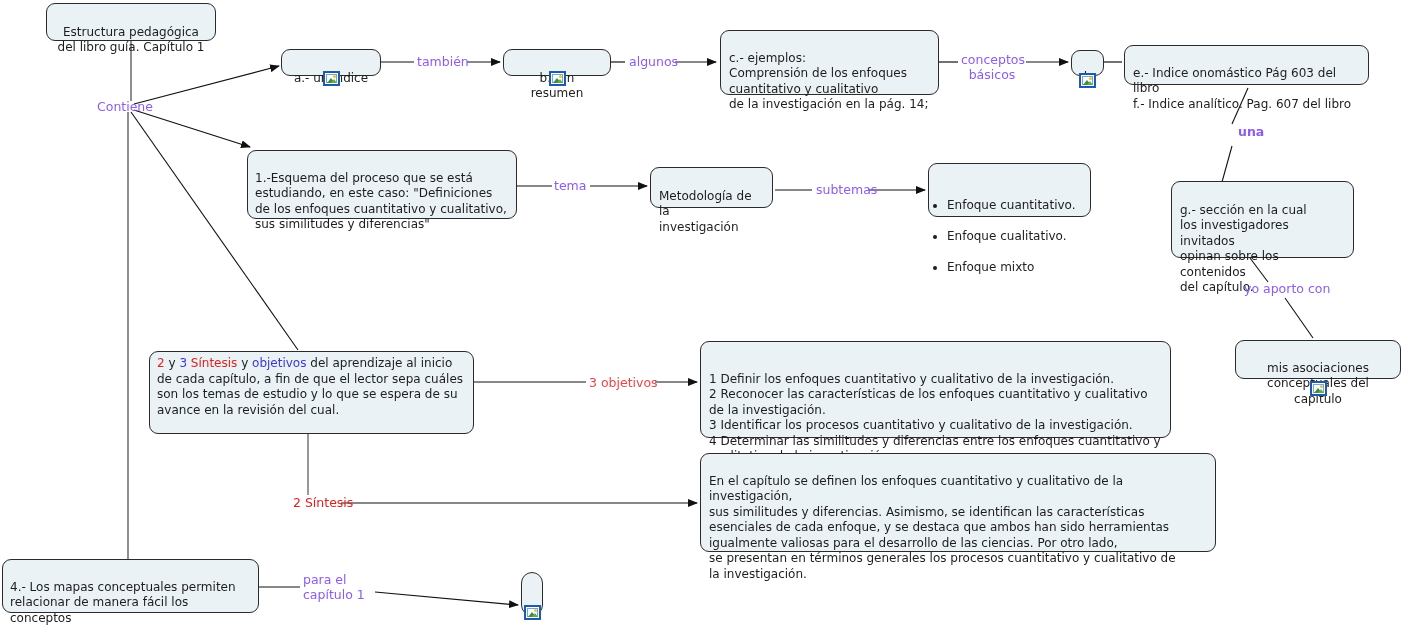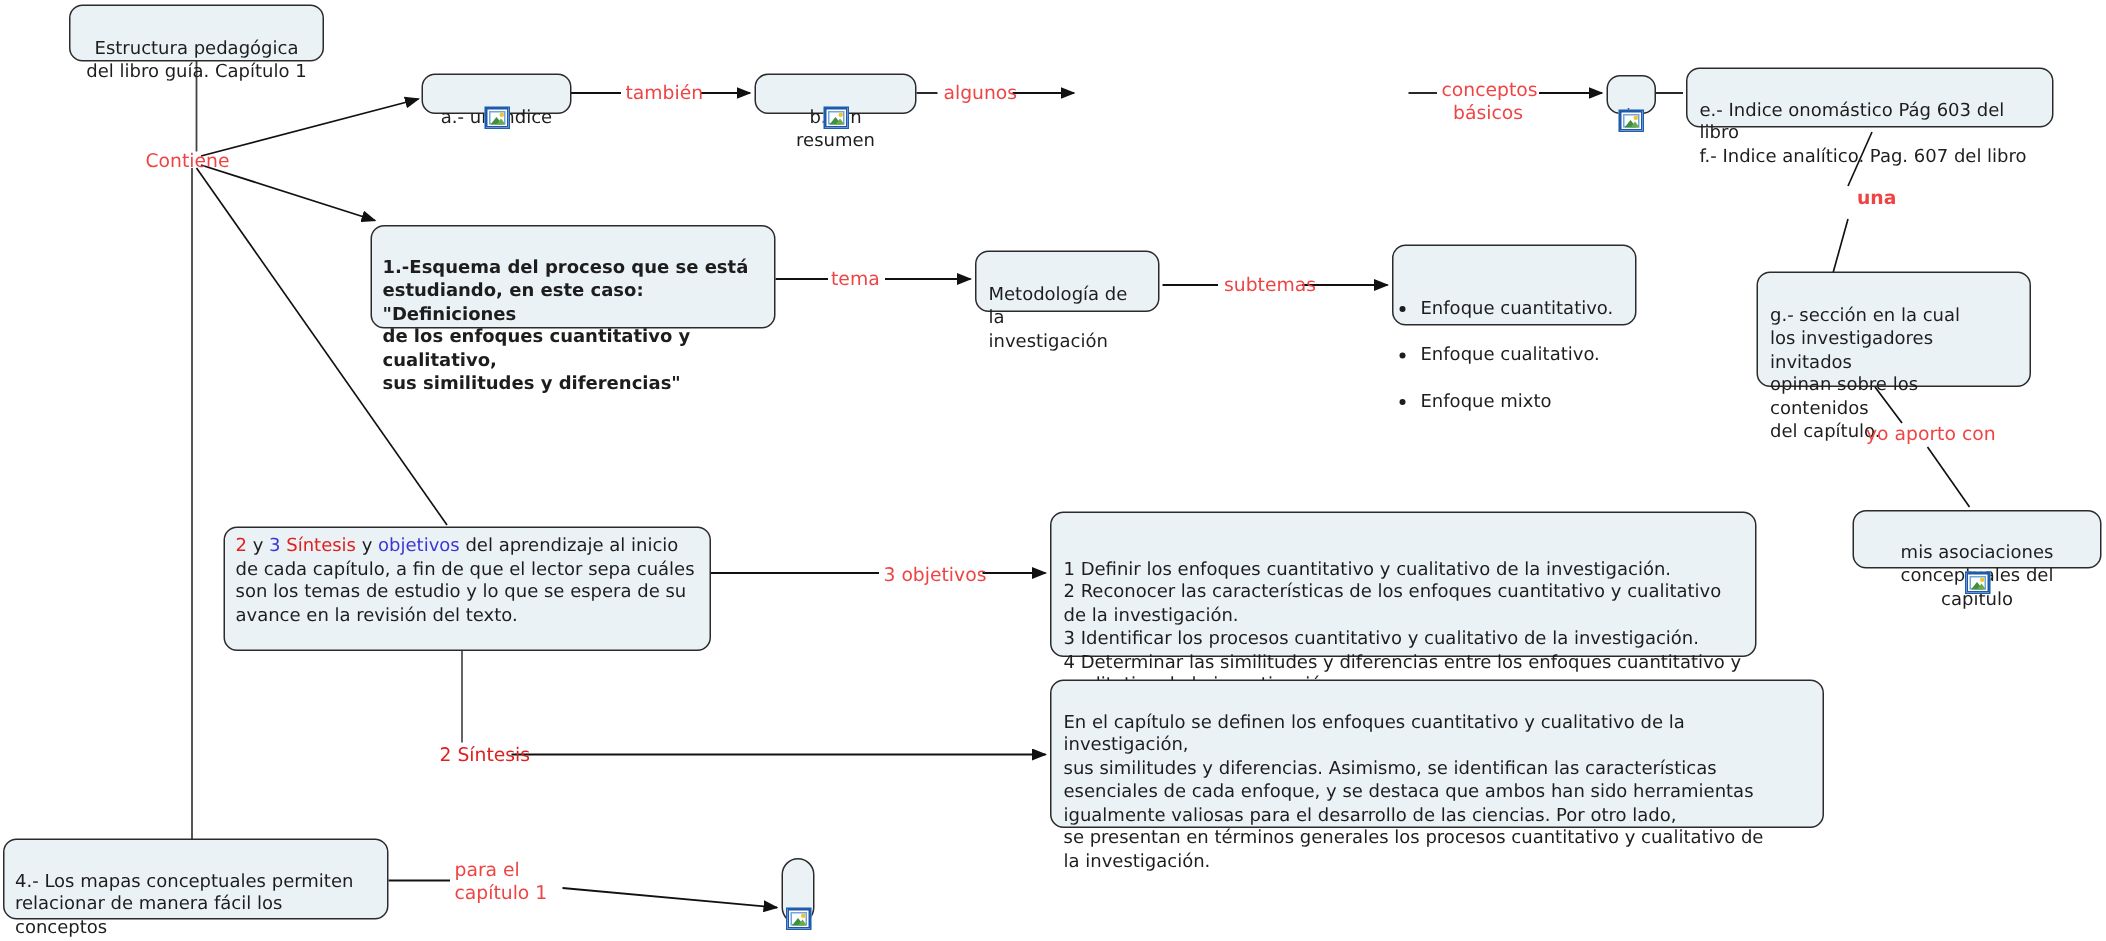--- a/index.html
+++ b/index.html
@@ -4,21 +4,21 @@
 <style>
   html,body{margin:0;padding:0;background:#ffffff;}
   body{width:1404px;height:627px;position:relative;overflow:hidden;
        font-family:"DejaVu Sans","Liberation Sans",sans-serif;color:#1a1a1a;}
   #canvas{position:absolute;left:0;top:0;width:1404px;height:627px;}
   svg.edges{position:absolute;left:0;top:0;width:1404px;height:627px;overflow:visible;}
   .node{position:absolute;box-sizing:border-box;background:#eaf2f5;border:1px solid #2b2b2b;
         border-radius:9px;padding:5px 8px;font-size:12px;line-height:15.5px;color:#1d1d1d;
         white-space:pre-line;}
   .node.center{text-align:center;}
-  .lbl{position:absolute;font-size:12.5px;line-height:15px;color:#ef4444;white-space:pre-line;}
+  .lbl{position:absolute;font-size:12.5px;line-height:15px;color:#8b5cf6;white-space:pre-line;}
   .lbl.red{color:#e02020;}
   .lbl.blue{color:#ef4444;}
   .ico{position:absolute;width:15px;height:13px;border:1px solid #2255aa;
        background:#ffffff;box-sizing:border-box;overflow:hidden;}
   .ico .fr{position:absolute;left:1px;top:1px;right:1px;bottom:1px;border:1px solid #6fa8dc;box-sizing:border-box;background:#fdfdfd;}
   .ico .sun{position:absolute;right:2px;top:1.5px;width:3.5px;height:3.5px;border-radius:50%;background:#f2c431;}
   .ico .mt{position:absolute;left:1.5px;bottom:1.5px;width:0;height:0;
            border-left:4px solid transparent;border-right:4px solid transparent;border-bottom:5px solid #3f8f3f;}
   .ico .mt2{position:absolute;left:6px;bottom:1.5px;width:0;height:0;
            border-left:3px solid transparent;border-right:3px solid transparent;border-bottom:4px solid #67ab4e;}
@@ -112,20 +112,26 @@
     <div class="ico" style="left:0;top:0;">
         <div class="fr"></div>
         <div class="sun"></div>
         <div class="mt"></div>
         <div class="mt2"></div>
       </div>
   </div>
 
   <div class="lbl" style="left:629px;top:54px;">algunos</div>
 
+  <div class="node" style="left:720px;top:30px;width:219px;height:65px;padding:4px 8px;">
+    <span>c.- ejemplos:
+Comprensión de los enfoques
+cuantitativo y cualitativo
+de la investigación en la pág. 14;</span>
+  </div>
 
   <div class="lbl center" style="left:961px;top:52px;text-align:center;width:62px;">conceptos
 básicos</div>
 
   <div class="node center" style="left:1071px;top:50px;width:33px;height:26px;padding:3px 2px;font-size:12px;">
     <span>d.-</span>
   </div>
   <div class="ico-wrap" style="left:1079px;top:73px;">
     <div class="ico" style="left:0;top:0;">
         <div class="fr"></div>
@@ -157,21 +163,21 @@
   </div>
   <div class="ico-wrap" style="left:1310px;top:381px;">
     <div class="ico" style="left:0;top:0;">
         <div class="fr"></div>
         <div class="sun"></div>
         <div class="mt"></div>
         <div class="mt2"></div>
       </div>
   </div>
 
-  <div class="node" style="left:247px;top:150px;width:270px;height:69px;padding:4px 7px;font-weight:bold;">
+  <div class="node" style="left:247px;top:150px;width:270px;height:69px;padding:4px 7px;">
     <span>1.-Esquema del proceso que se está
 estudiando, en este caso: "Definiciones
 de los enfoques cuantitativo y cualitativo,
 sus similitudes y diferencias"</span>
   </div>
 
   <div class="lbl" style="left:554px;top:178px;">tema</div>
 
   <div class="node" style="left:650px;top:167px;width:123px;height:41px;padding:5px 8px;">
     <span>Metodología de la
@@ -185,21 +191,21 @@
       <li>Enfoque cuantitativo.</li>
       <li>Enfoque cualitativo.</li>
       <li>Enfoque mixto</li>
     </ul>
   </div>
 
   <div class="node" style="left:149px;top:351px;width:325px;height:83px;padding:4px 7px;white-space:normal;">
     <span class="rtxt">2</span><span> y </span><span class="btxt">3</span><span class="rtxt">  Síntesis</span><span> y </span><span class="btxt">objetivos</span><span style="white-space:pre-line;"> del aprendizaje al inicio
 de cada capítulo, a fin de que el lector sepa cuáles
 son los temas de estudio y lo que se espera de su
-avance en la revisión del texto.</span>
+avance en la revisión del cual.</span>
   </div>
 
   <div class="lbl blue" style="left:589px;top:375px;">3 objetivos</div>
 
   <div class="node" style="left:700px;top:341px;width:471px;height:97px;padding:14px 8px;">
     <span>1 Definir los enfoques cuantitativo y cualitativo de la investigación.
 2 Reconocer las características de los enfoques cuantitativo y cualitativo
 de la investigación.
 3 Identificar los procesos cuantitativo y cualitativo de la investigación.
 4 Determinar las similitudes y diferencias entre los enfoques cuantitativo y

